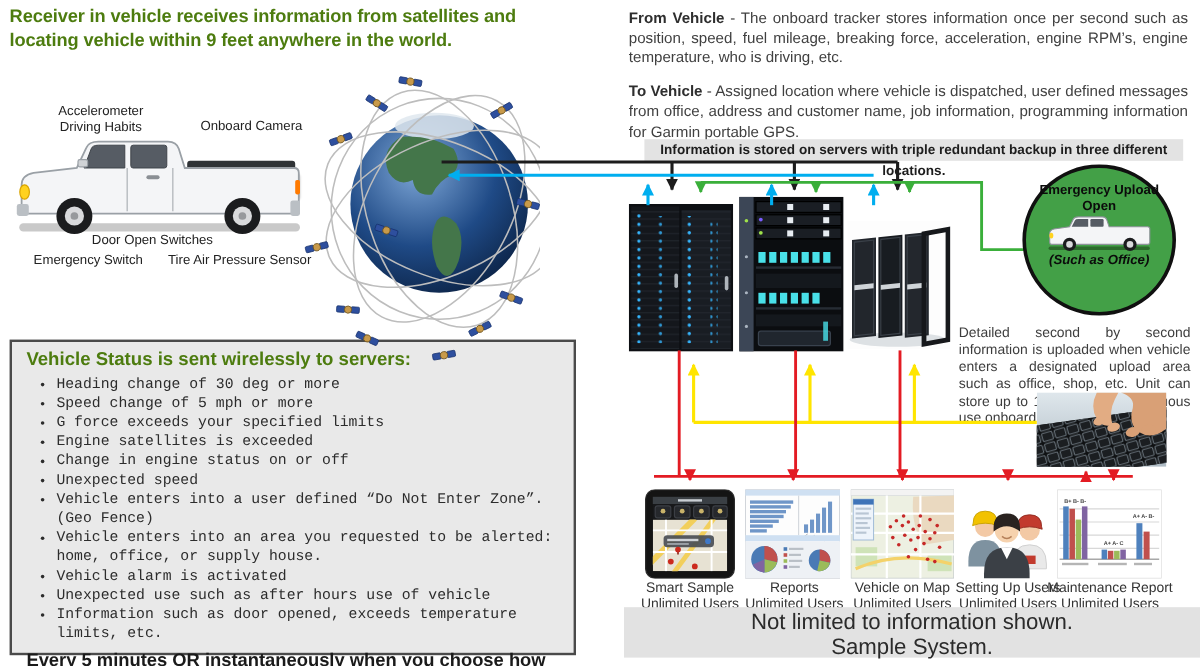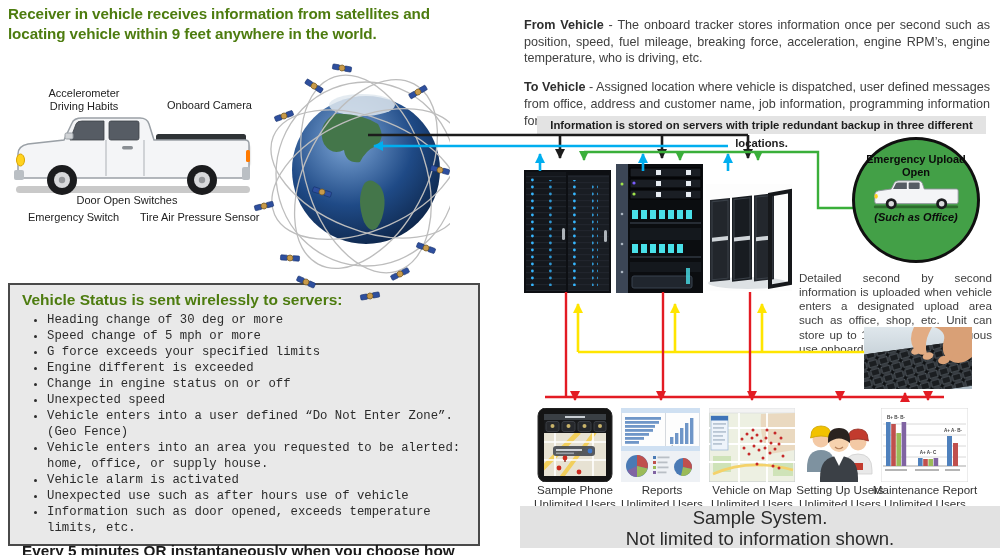--- a/index.html
+++ b/index.html
@@ -4,21 +4,21 @@
 <style>
   html,body{margin:0;padding:0;background:#fff;}
   .page{position:relative;width:1000px;height:555px;background:#fff;overflow:hidden;
         font-family:"Liberation Sans",sans-serif;color:#333;}
   .abs{position:absolute;}
 
   
   .headline{left:8px;top:4px;width:480px;font-size:15.2px;font-weight:bold;color:#4d7c0f;
             line-height:1.3;letter-spacing:-0.1px;}
   .rightcol{left:524px;top:5px;width:466px;}
-  .rightcol p{margin:12px 0 11px 0;font-size:12.6px;line-height:1.33;color:#404040;text-align:justify;}
+  .rightcol p{margin:2px 0 11px 0;font-size:12.6px;line-height:1.33;color:#404040;text-align:justify;}
   .rightcol b{color:#2e2e2e;}
 
   .infobar{left:537px;top:116px;width:449px;height:18px;background:#e3e3e3;
            font-size:11.3px;font-weight:bold;color:#1d1d1d;text-align:center;line-height:18px;}
 
   
   .tlabel{font-size:11px;color:#222;line-height:1.18;}
   .pto-box{left:140px;top:144px;width:108px;height:19px;background:#fff;border:1px solid #d5d5d5;
            border-radius:3px;box-shadow:0 1px 2px rgba(0,0,0,.28);font-size:11.5px;color:#222;
            text-align:center;line-height:19px;}
@@ -138,21 +138,21 @@
       <use href="#sat" transform="translate(72,140) rotate(18)"></use>
     </g>
   </svg>
 
   <div class="abs statusbox">
     <h2>Vehicle Status is sent wirelessly to servers:</h2>
     <ul>
       <li>Heading change of 30 deg or more</li>
       <li>Speed change of 5 mph or more</li>
       <li>G force exceeds your specified limits</li>
-      <li>Engine different is exceeded</li>
+      <li>Engine satellites is exceeded</li>
       <li>Change in engine status on or off</li>
       <li>Unexpected speed</li>
       <li>Vehicle enters into a user defined “Do Not Enter Zone”.  (Geo Fence)</li>
       <li>Vehicle enters into an area you requested to be alerted: home, office, or supply house.</li>
       <li>Vehicle alarm is activated</li>
       <li>Unexpected use such as after hours use of vehicle</li>
       <li>Information such as door opened, exceeds temperature limits, etc.</li>
     </ul>
     <div class="boxfooter">Every 5 minutes OR instantaneously when you choose how information and alerts are reported.</div>
   </div>
@@ -470,43 +470,43 @@
       <text x="72" y="24">A+ A- B-</text>
     </g>
     <g fill="#b5b5b5">
       <rect x="4" y="61" width="22" height="2"></rect>
         <rect x="34" y="61" width="24" height="2"></rect>
         <rect x="64" y="61" width="15" height="2"></rect>
     </g>
   </svg>
 
   <div class="abs cap" style="left:520px;width:110px">
-    <div>Sample Phone</div>
+    <div>Smart Sample</div>
     <div>Unlimited Users</div>
   </div>
   <div class="abs cap" style="left:607px;width:110px">
     <div>Reports</div>
     <div>Unlimited Users</div>
   </div>
   <div class="abs cap" style="left:697px;width:110px">
     <div>Vehicle on Map</div>
     <div>Unlimited Users</div>
   </div>
   <div class="abs cap" style="left:785px;width:110px">
     <div>Setting Up Users</div>
     <div>Unlimited Users</div>
   </div>
   <div class="abs cap" style="left:869px;width:112px">
     <div>Maintenance Report</div>
     <div>Unlimited Users</div>
   </div>
 
   <div class="abs samplebar">
+    <div>Not limited to information shown.</div>
     <div>Sample System.</div>
-    <div>Not limited to information shown.</div>
   </div>
 
   <svg class="abs overlay" width="1000" height="555" viewBox="0 0 1000 555">
     <defs>
       <marker id="ab" markerUnits="userSpaceOnUse" markerWidth="12" markerHeight="11" refX="9" refY="5" orient="auto">
           <path d="M0 0 L10 5 L0 10 Z" style="fill:var(--line_black,#1c1c1c)"></path>
         </marker>
       <marker id="au" markerUnits="userSpaceOnUse" markerWidth="12" markerHeight="11" refX="9" refY="5" orient="auto">
           <path d="M0 0 L10 5 L0 10 Z" style="fill:var(--line_blue,#00aeef)"></path>
         </marker>

